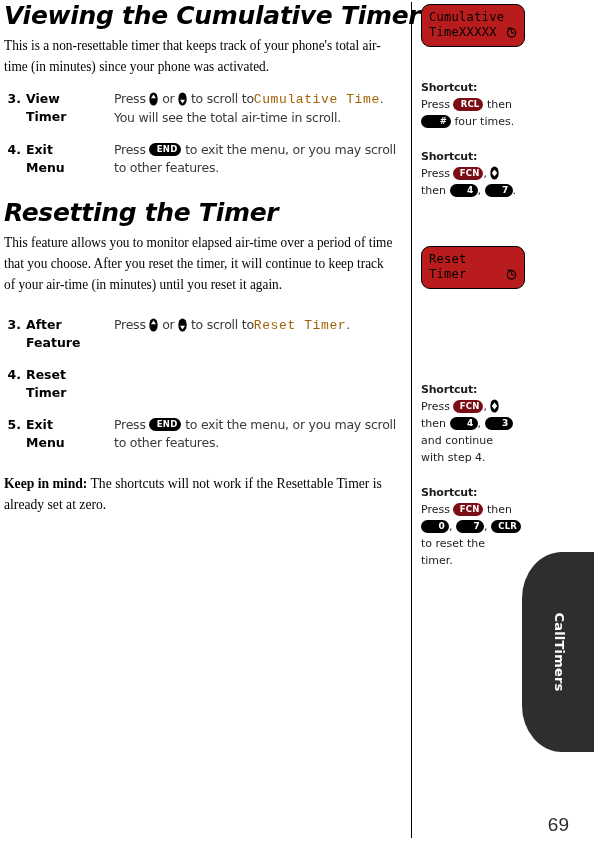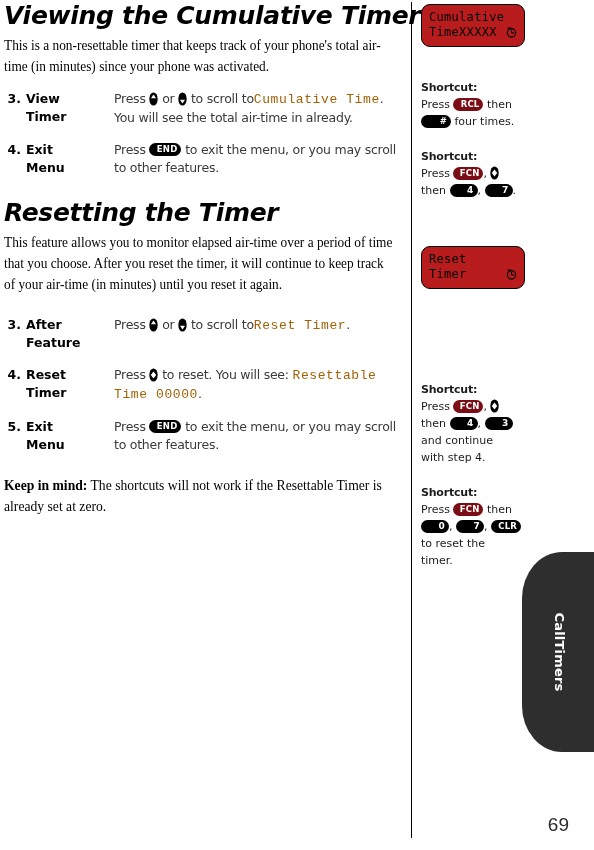--- a/index.html
+++ b/index.html
@@ -270,21 +270,21 @@
             <span class="navkey"><svg width="9" height="14" viewBox="0 0 9 14">
                   <ellipse cx="4.5" cy="7" rx="4.2" ry="6.6" fill="#000"></ellipse>
                   <path d="M4.5 2.6 L7 6.2 L2 6.2 Z" fill="#fff"></path>
                 </svg></span>
             <span>or</span>
             <span class="navkey"><svg width="9" height="14" viewBox="0 0 9 14">
                   <ellipse cx="4.5" cy="7" rx="4.2" ry="6.6" fill="#000"></ellipse>
                   <path d="M4.5 11.4 L7 7.8 L2 7.8 Z" fill="#fff"></path>
                 </svg></span>
             <span>to scroll to</span><span class="lcd-inline">Cumulative Time</span><span>.</span></span>
-          <span class="line">You will see the total air-time in already.</span>
+          <span class="line">You will see the total air-time in scroll.</span>
         </div>
       </div>
 
       <div class="step">
         <div class="step-num">4.</div>
         <div class="step-label">
           <span class="w">Exit</span>
           <span class="w">Menu</span>
         </div>
         <div class="step-desc">
@@ -322,29 +322,20 @@
                 </svg></span>
             <span>to scroll to</span><span class="lcd-inline">Reset Timer</span><span>.</span></span>
         </div>
       </div>
 
       <div class="step">
         <div class="step-num">4.</div>
         <div class="step-label">
           <span class="w">Reset</span>
           <span class="w">Timer</span>
-        </div>
-        <div class="step-desc">
-          <span class="line"><span>Press</span>
-            <span class="navkey"><svg width="9" height="14" viewBox="0 0 9 14">
-                  <ellipse cx="4.5" cy="7" rx="4.2" ry="6.6" fill="#000"></ellipse>
-                  <path d="M4.5 3.4 L7.2 7 L4.5 10.6 L1.8 7 Z" fill="#fff"></path>
-                </svg></span>
-            <span>to reset. You will see:</span> <span class="lcd-inline">Resettable</span></span>
-          <span class="line"><span class="lcd-inline">Time 00000</span><span>.</span></span>
         </div>
       </div>
 
       <div class="step">
         <div class="step-num">5.</div>
         <div class="step-label">
           <span class="w">Exit</span>
           <span class="w">Menu</span>
         </div>
         <div class="step-desc">

